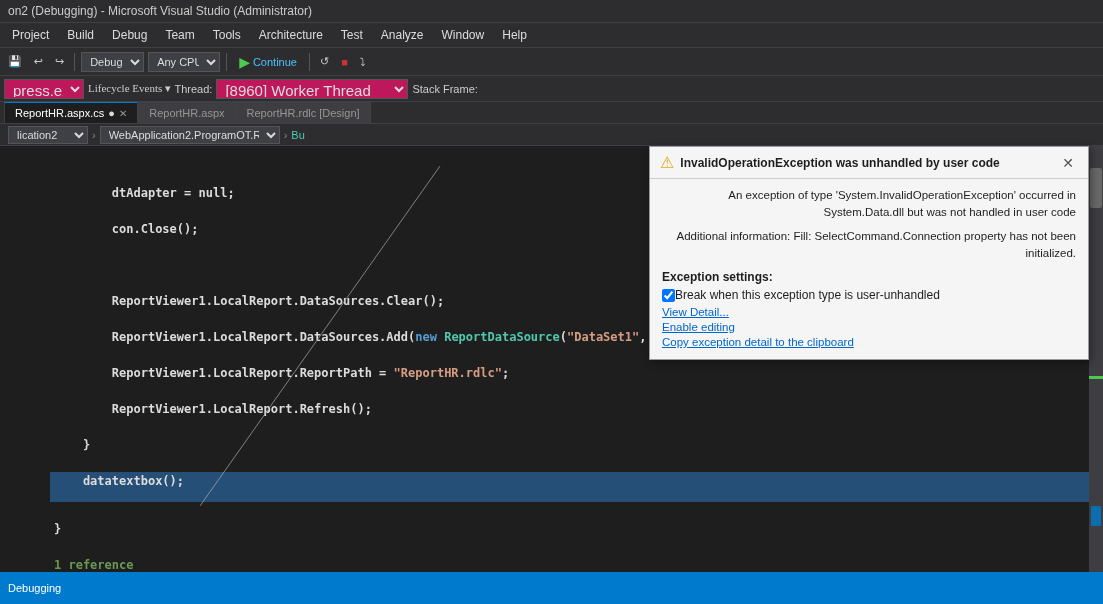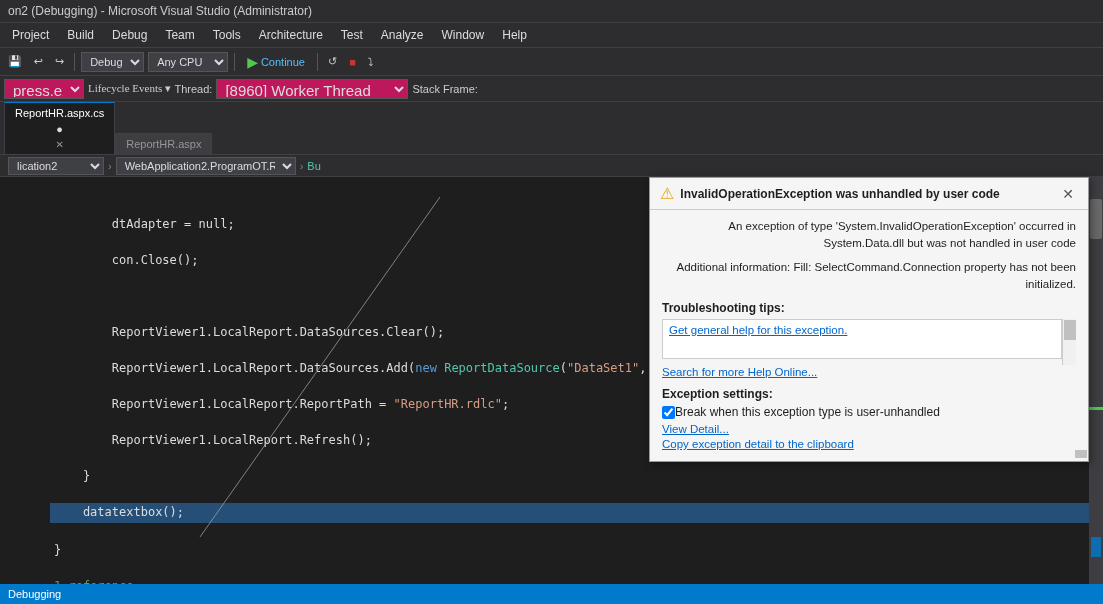--- a/index.html
+++ b/index.html
@@ -123,21 +123,20 @@
       background: #3e3e42;
       color: #969696;
       padding: 4px 10px;
       font-size: 11px;
       cursor: pointer;
       border: 1px solid #3f3f46;
       border-bottom: none;
       display: flex;
       align-items: center;
       gap: 4px;
-      flex-direction: column;
     }
     .tab.active {
       background: #1e1e1e;
       color: #ffffff;
       border-top: 1px solid #007acc;
     }
     .tab .close-x {
       font-size: 10px;
       color: #969696;
     }
@@ -168,20 +167,21 @@
     }
 
     
     .editor {
       flex: 1;
       background: #701a75;
       overflow: hidden;
       font-family: 'Consolas', 'Courier New', monospace;
       font-size: 12px;
       position: relative;
+      font-weight: bold;
     }
     .code-line {
       height: 18px;
       line-height: 18px;
       position: relative;
     }
 
     
     .exception-dialog {
       position: absolute;
@@ -304,21 +304,21 @@
       color: #fff;
       font-size: 11px;
       padding: 2px 8px;
       display: flex;
       align-items: center;
       gap: 10px;
       position: absolute;
       bottom: 0;
       left: 0;
       right: 0;
-      height: 20px;
+      height: 32px;
     }
   </style>
 </head>
 <body>
 
 <div class="title-bar">
   <span>on2 (Debugging) - Microsoft Visual Studio (Administrator)</span>
 </div>
 
 <div class="menu-bar">
@@ -335,21 +335,21 @@
 </div>
 
 <div class="toolbar">
   <button class="toolbar-btn">💾</button>
   <button class="toolbar-btn">↩</button>
   <button class="toolbar-btn">↪</button>
   <div class="toolbar-separator"></div>
   <select class="debug-dropdown">
     <option>Debug</option>
   </select>
-  <select class="debug-dropdown" style="width:80px;">
+  <select class="debug-dropdown" style="width:72px;">
     <option>Any CPU</option>
   </select>
   <div class="toolbar-separator"></div>
   <button class="continue-btn">
     <span class="play-icon">▶</span>
     <span>Continue</span>
   </button>
   <div class="toolbar-separator"></div>
   <button class="toolbar-btn">↺</button>
   <button class="toolbar-btn" style="color:#cc3333;">■</button>
@@ -370,24 +370,27 @@
 
 <div class="tabs">
   <div class="tab active">
     <span>ReportHR.aspx.cs</span>
     <span class="dirty">●</span>
     <span class="close-x">✕</span>
   </div>
   <div class="tab">
     <span>ReportHR.aspx</span>
   </div>
+  <div class="tab">
+    <span>ReportHR.rdlc [Design]</span>
+  </div>
 </div>
 
 <div class="breadcrumb-bar">
-  <select class="breadcrumb-dropdown" style="width:96px;">
+  <select class="breadcrumb-dropdown" style="width:80px;">
     <option>lication2</option>
   </select>
   <span style="color:#858585;">›</span>
   <select class="breadcrumb-dropdown" style="width:280px;">
     <option>WebApplication2.ProgramOT.ReportHR.ReportHR</option>
   </select>
   <span style="color:#858585;">›</span>
   <span style="color:#4ec9b0;font-size:11px;">Bu</span>
 </div>
 
@@ -406,21 +409,21 @@
       <div style="flex:1;background:#1e1e1e;font-family:Consolas,monospace;font-size:12px;line-height:18px;padding-top:2px;overflow:hidden;white-space:pre;">
 
 <div class="code-line" style="height:18px;padding-left:4px;"><span style="color:#dcdcdc;">        dtAdapter = null;</span></div>
 <div class="code-line" style="height:18px;padding-left:4px;"><span style="color:#dcdcdc;">        con.Close();</span></div>
 <div class="code-line" style="height:18px;padding-left:4px;"></div>
 <div class="code-line" style="height:18px;padding-left:4px;"><span style="color:#dcdcdc;">        ReportViewer1.LocalReport.DataSources.Clear();</span></div>
 <div class="code-line" style="height:18px;padding-left:4px;"><span style="color:#dcdcdc;">        ReportViewer1.LocalReport.DataSources.Add(</span><span style="color:#569cd6;">new</span><span style="color:#dcdcdc;"> </span><span style="color:#4ec9b0;">ReportDataSource</span><span style="color:#dcdcdc;">(</span><span style="color:#d69d85;">"DataSet1"</span><span style="color:#dcdcdc;">, dt));</span></div>
 <div class="code-line" style="height:18px;padding-left:4px;"><span style="color:#dcdcdc;">        ReportViewer1.LocalReport.ReportPath = </span><span style="color:#d69d85;">"ReportHR.rdlc"</span><span style="color:#dcdcdc;">;</span></div>
 <div class="code-line" style="height:18px;padding-left:4px;"><span style="color:#dcdcdc;">        ReportViewer1.LocalReport.Refresh();</span></div>
 <div class="code-line" style="height:18px;padding-left:4px;"><span style="color:#dcdcdc;">    }</span></div>
-<div class="code-line" style="height:20px;padding-left:4px;background:#264f78;"><span style="color:#dcdcdc;">    datatextbox();</span></div>
+<div class="code-line" style="height:30px;padding-left:4px;background:#264f78;"><span style="color:#dcdcdc;">    datatextbox();</span></div>
 <div class="code-line" style="height:18px;padding-left:4px;"><span style="color:#dcdcdc;">}</span></div>
 <div class="code-line" style="height:18px;padding-left:4px;"><span style="color:#6a9955;">1 reference</span></div>
 
 
 
 
 
 
 
 
@@ -450,46 +453,32 @@
   <div class="exception-dialog" style="top:0;right:14px;">
     <div class="exc-title-bar">
       <span class="warn-icon">⚠</span>
       <span class="title-text">InvalidOperationException was unhandled by user code</span>
       <button class="close-btn">✕</button>
     </div>
     <div class="exc-body">
       <p>An exception of type 'System.InvalidOperationException' occurred in System.Data.dll but was not handled in user code</p>
       <p>Additional information: Fill: SelectCommand.Connection property has not been initialized.</p>
 
-      <div>
-        <div class="section-title">Troubleshooting tips:</div>
-        <div class="tip-area">
-          <div class="tip-content">
-            <div class="tip-box">
-              <span class="exc-link">Get general help for this exception.</span>
-            </div>
-          </div>
-          <div class="exc-scrollbar">
-            <div style="width:12px;height:20px;background:#c0c0c0;margin:1px auto;"></div>
-            <div style="width:12px;height:8px;background:#c0c0c0;margin:1px auto;position:absolute;bottom:2px;right:1px;"></div>
-          </div>
-        </div>
-        <a class="exc-link" href="#">Search for more Help Online...</a>
-      </div>
 
       <div>
         <div class="section-title">Exception settings:</div>
         <div class="exc-checkbox-row">
           <input type="checkbox" checked="" style="">
           <span>Break when this exception type is user-unhandled</span>
         </div>
       </div>
 
       <div class="exc-actions">
         <a class="action-link" href="#">View Detail...</a>
+        <a class="action-link" href="#">Enable editing</a>
         <a class="action-link" href="#">Copy exception detail to the clipboard</a>
       </div>
     </div>
   </div>
 </div>
 
 <div class="bottom-status">
   <span>Debugging</span>
 </div>
 

